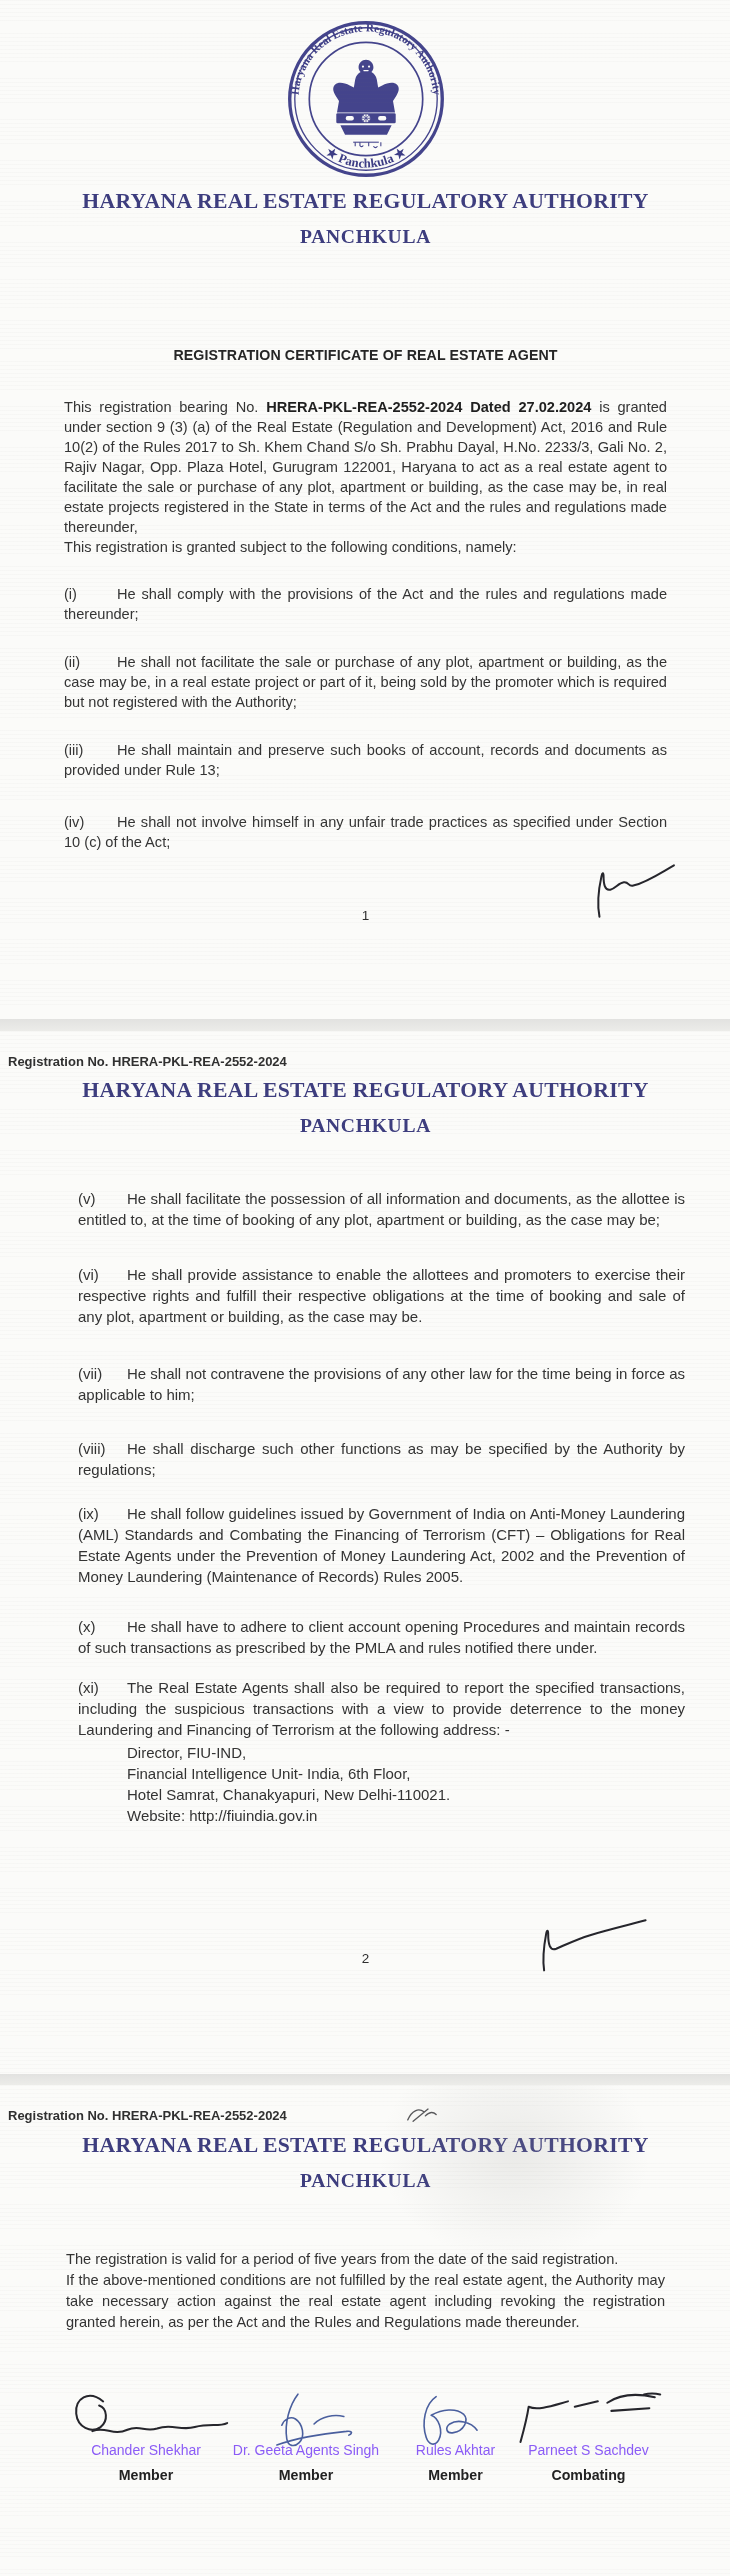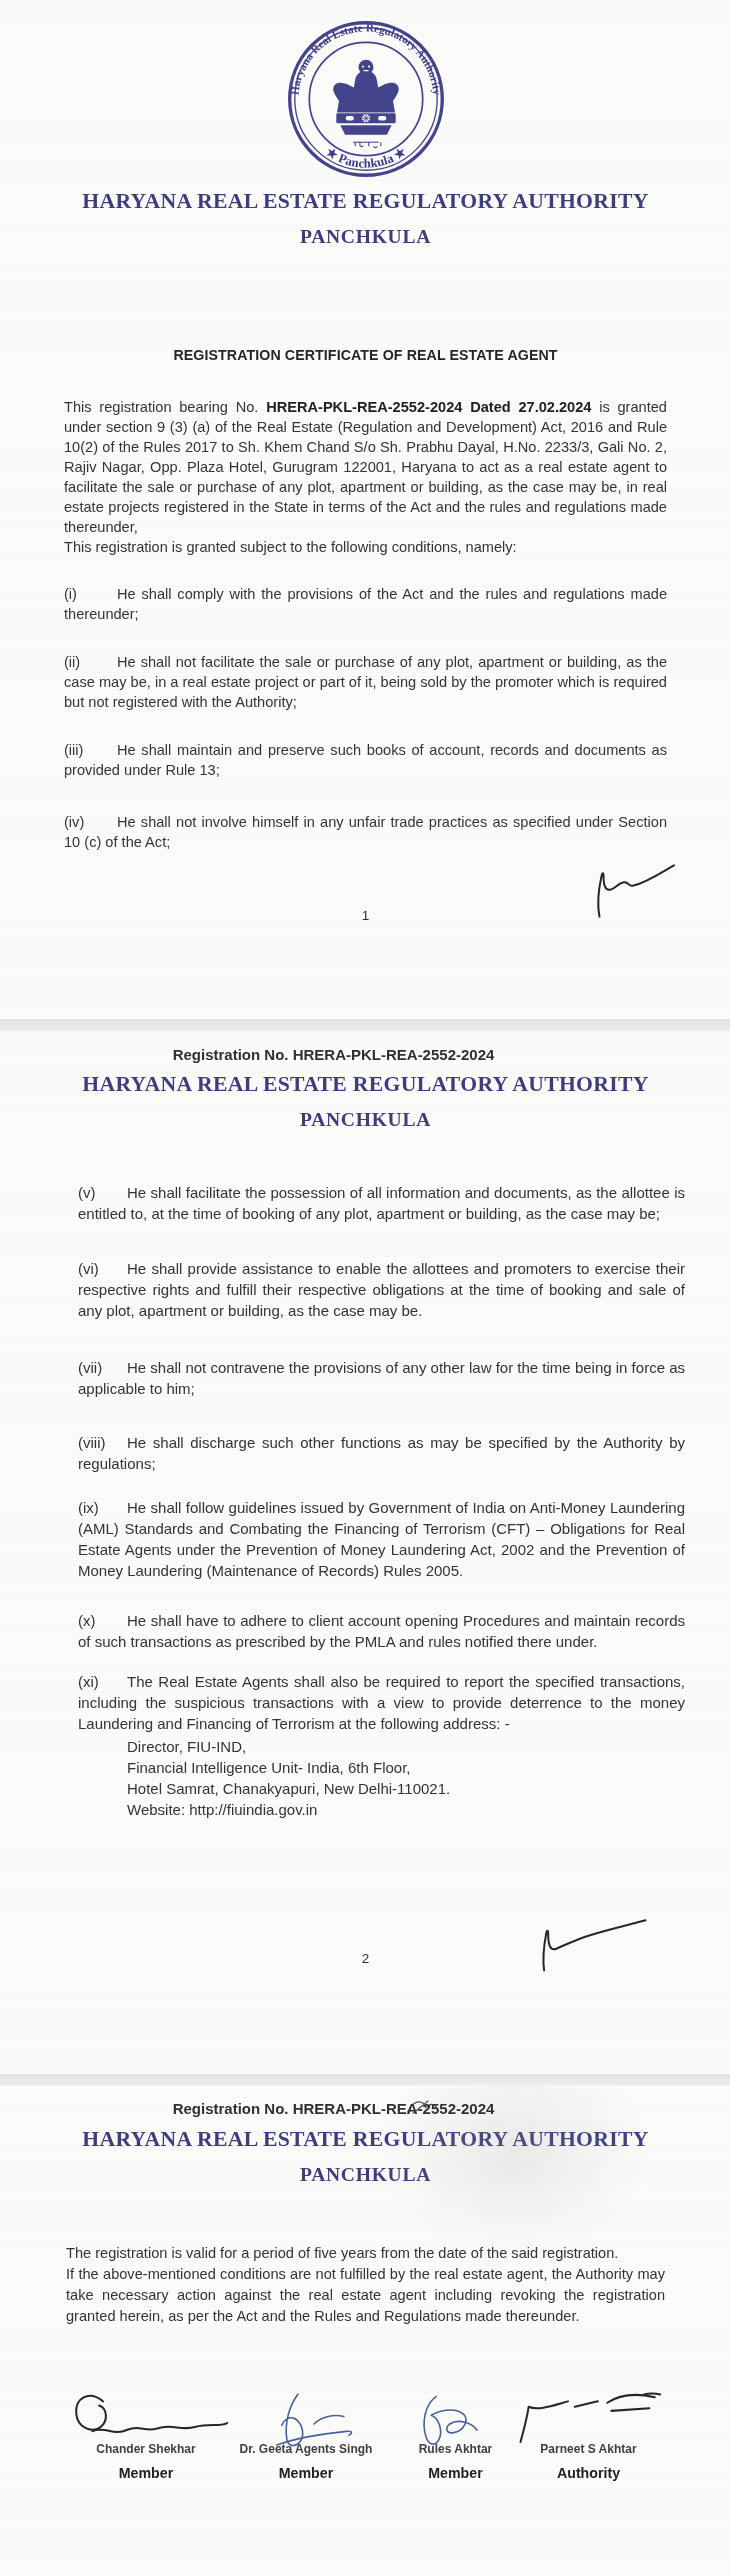--- a/index.html
+++ b/index.html
@@ -11,21 +11,21 @@
   .page-2{height:1043px;}
   .page-3{height:491px;}
   .sep{height:11.5px;background:linear-gradient(#e2e2e0,#ecece9);}
   
   .auth-title{margin:9.5px 0 0;text-align:center;font-family:"Liberation Serif","DejaVu Serif",serif;
     font-weight:700;font-size:21.7px;letter-spacing:0.3px;color:#3d3d7e;}
   .auth-city{margin:12.2px 0 0;text-align:center;font-family:"Liberation Serif","DejaVu Serif",serif;
     font-weight:700;font-size:19.6px;letter-spacing:0.7px;color:#3d3d7e;}
   .seal-wrap{display:flex;justify-content:center;padding-top:17.6px;}
   .cert-title{margin-top:99px;text-align:center;font-weight:700;font-size:14.2px;color:#262626;letter-spacing:0.1px;}
-  .regline{margin:0;padding:15px 64px 0 0;text-align:center;font-weight:700;font-size:15px;color:#303030;}
+  .regline{margin:8px;padding:15px 64px 0 0;text-align:left;font-weight:700;font-size:13px;color:#303030;}
   
   .body1{margin:34px 64px 0;font-size:14.6px;line-height:20px;color:#343434;text-align:justify;}
   .body2{margin:51px 46px 0 78px;font-size:15px;line-height:21px;color:#333;text-align:justify;}
   .body3{margin:57px 66px 0;font-size:14.6px;line-height:21px;color:#333;text-align:justify;}
   p.t{margin:0;}
   .b{font-weight:700;color:#1f1f1f;}
   .cond{margin:0;}
   .cnum1{display:inline-block;min-width:53px;}
   .cnum2{display:inline-block;min-width:49px;}
   .mt39{margin-top:26.4px;}.mt41{margin-top:28px;}.mt42{margin-top:28.4px;}.mt47{margin-top:32px;}
@@ -39,21 +39,21 @@
   .scrib1{position:absolute;right:53px;bottom:100px;}
   .scrib2{position:absolute;right:80px;bottom:100px;}
   
   .smudge{position:absolute;left:379px;top:-41px;width:271px;height:217px;border-radius:50%;
     background:radial-gradient(closest-side,rgba(158,158,154,.18),rgba(158,158,154,0));pointer-events:none;}
   .reg3wrap{position:relative;}
   .regmark{position:absolute;left:405px;top:12.2px;}
   .sigrow{position:absolute;left:0;right:0;bottom:73px;height:115px;}
   .sigcol{position:absolute;text-align:center;}
   .sigcol .sig-svg{display:block;margin:0 auto -8.1px;}
-  .sig-name{font-weight:700;font-size:12px;color:#404040;white-space:nowrap;}
+  .sig-name{font-weight:400;font-size:14px;color:#8b5cf6;white-space:nowrap;}
   .sig-title{font-weight:700;font-size:14.2px;color:#222;margin-top:9.5px;}
   .c1{left:68px;width:156px;} .c2{left:223px;width:166px;} .c3{left:386px;width:139px;} .c4{left:509px;width:159px;}
 </style>
 </head>
 <body>
 
 <div class="doc">
 
   <div class="page page-1">
     <div class="seal-wrap" aria-label="सत्यमेव जयते">
@@ -188,20 +188,20 @@
         <svg class="sig-svg" width="108" height="62" viewBox="0 0 160 100">
           <path d="M48 14 C30 26 24 56 32 80 C36 92 46 94 52 84 C60 70 52 48 40 44 M40 44 C58 34 80 32 92 42 C102 52 92 70 76 72 C64 74 62 64 70 58 C82 50 104 54 114 68" stroke="#4a5f9e" stroke-width="2.6" fill="none" stroke-linecap="round"></path>
         </svg>
         <div class="sig-name">Rules Akhtar</div>
         <div class="sig-title">Member</div>
       </div>
       <div class="sigcol c4">
         <svg class="sig-svg" width="156" height="62" viewBox="0 0 230 80">
           <path d="M14 74 C20 52 24 36 26 22 M26 22 C40 28 62 20 84 14 M94 22 L128 14 M142 16 C160 4 186 2 212 8 M196 4 C204 2 212 2 220 4 M148 28 L204 24" stroke="#26262c" stroke-width="3" fill="none" stroke-linecap="round"></path>
         </svg>
-        <div class="sig-name">Parneet S Akhtar</div>
-        <div class="sig-title">Authority</div>
+        <div class="sig-name">Parneet S Sachdev</div>
+        <div class="sig-title">Combating</div>
       </div>
     </div>
   </div>
 
 </div>
 
 
 </body></html>

